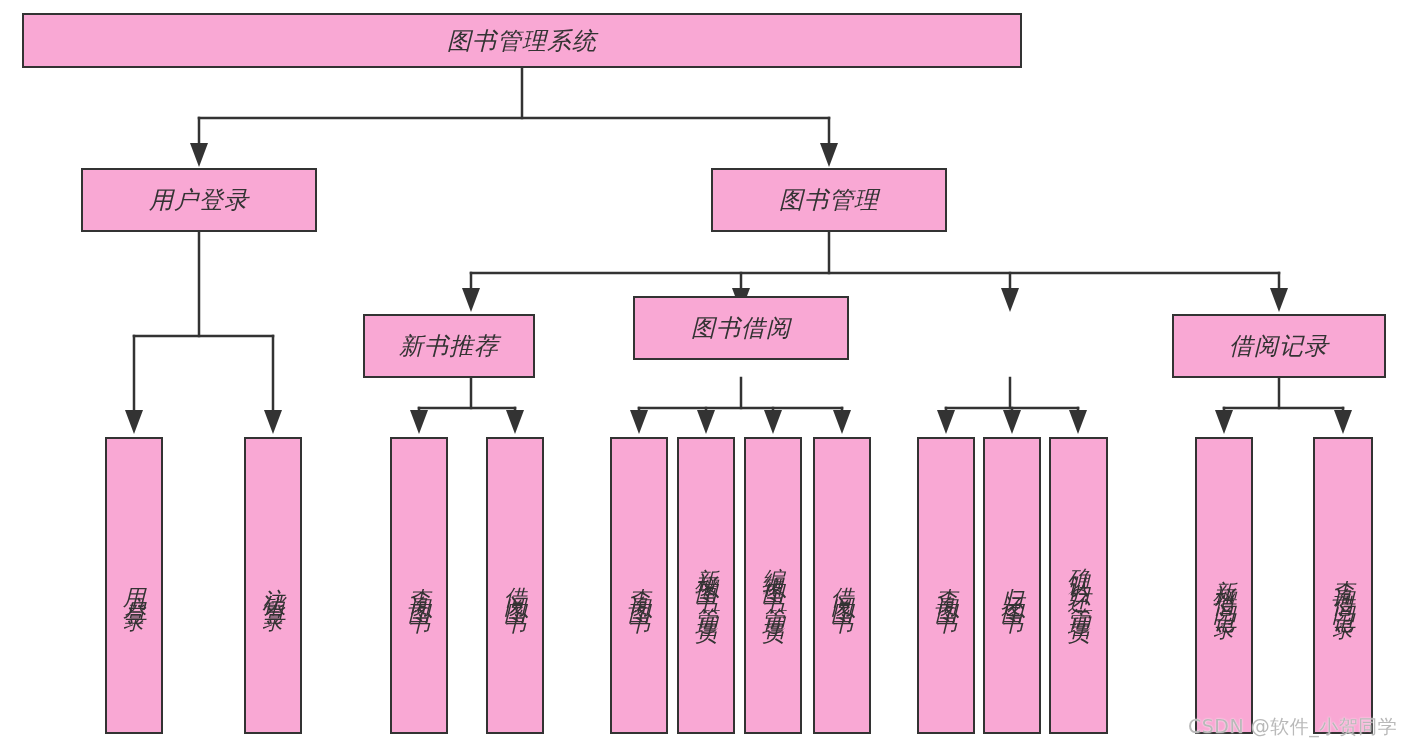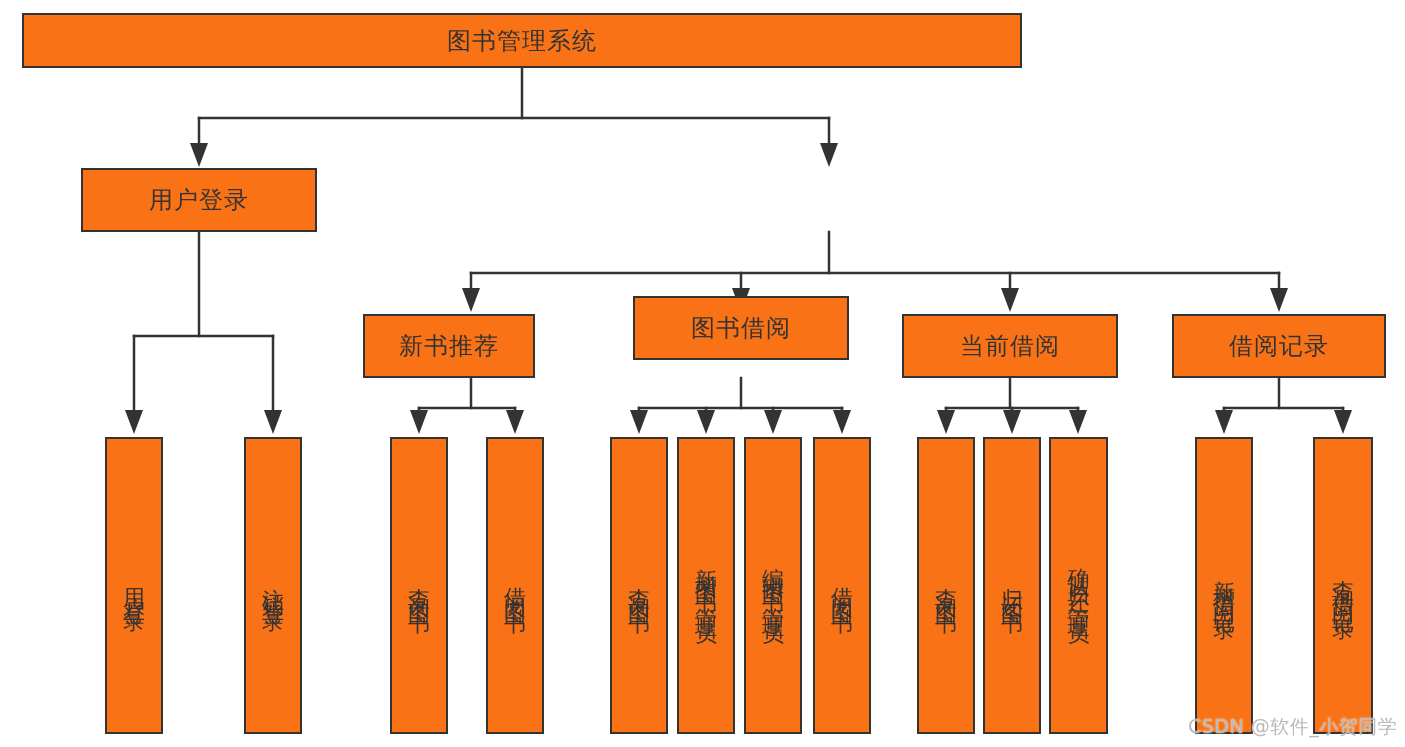--- a/index.html
+++ b/index.html
@@ -7,27 +7,28 @@
     position:relative;
     width:1405px;height:747px;
     background:#ffffff;
     font-family:"DejaVu Sans","Liberation Sans",sans-serif;
     overflow:hidden;
   }
   #wires{position:absolute;left:0;top:0;}
   .node{
     position:absolute;
     box-sizing:border-box;
-    background:#f97316;
+    background:#f9a8d4;
     border:2.5px solid #333333;
     color:#333333;
     display:flex;
     align-items:center;
     justify-content:center;
     text-align:center;
+    font-style:italic;
   }
   .node.h{font-size:24px;letter-spacing:1px;}
   .node.v{
     top:437px;height:297px;width:58px;
     font-size:22px;
   }
   .node.v .lbl{
     writing-mode:vertical-rl;
     text-orientation:mixed;
     letter-spacing:8px;
@@ -115,29 +116,29 @@
     </g>
   </svg>
 
   <div class="node h" style="left:22px;top:13px;width:1000px;height:55px">
     <span class="lbl">图书管理系统</span>
   </div>
 
   <div class="node h" style="left:81px;top:168px;width:236px;height:64px">
     <span class="lbl">用户登录</span>
   </div>
+  <div class="node h" style="left:711px;top:168px;width:236px;height:64px">
+    <span class="lbl">图书管理</span>
+  </div>
 
   <div class="node h" style="left:363px;top:314px;width:172px;height:64px">
     <span class="lbl">新书推荐</span>
   </div>
   <div class="node h" style="left:633px;top:296px;width:216px;height:64px">
     <span class="lbl">图书借阅</span>
-  </div>
-  <div class="node h" style="left:902px;top:314px;width:216px;height:64px">
-    <span class="lbl">当前借阅</span>
   </div>
   <div class="node h" style="left:1172px;top:314px;width:214px;height:64px">
     <span class="lbl">借阅记录</span>
   </div>
 
   <div class="node v" style="left:105px">
     <span class="lbl">用户登录</span>
   </div>
   <div class="node v" style="left:244px">
     <span class="lbl">注销登录</span>

